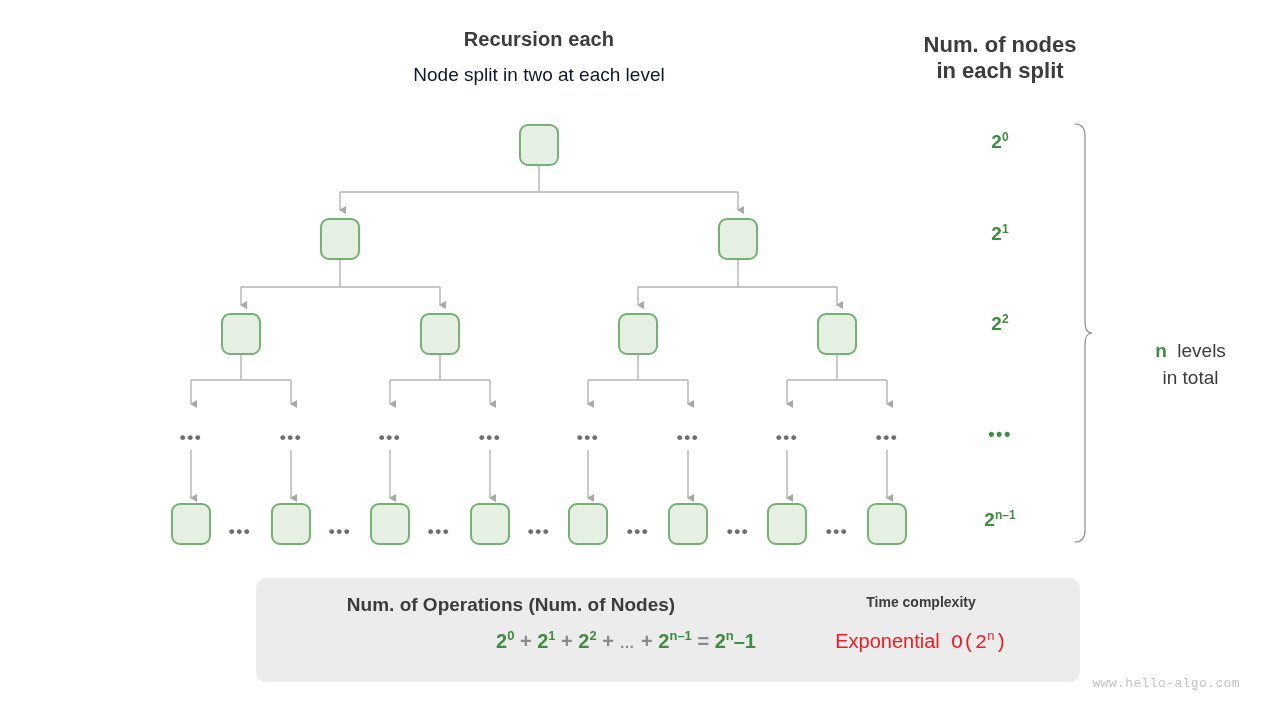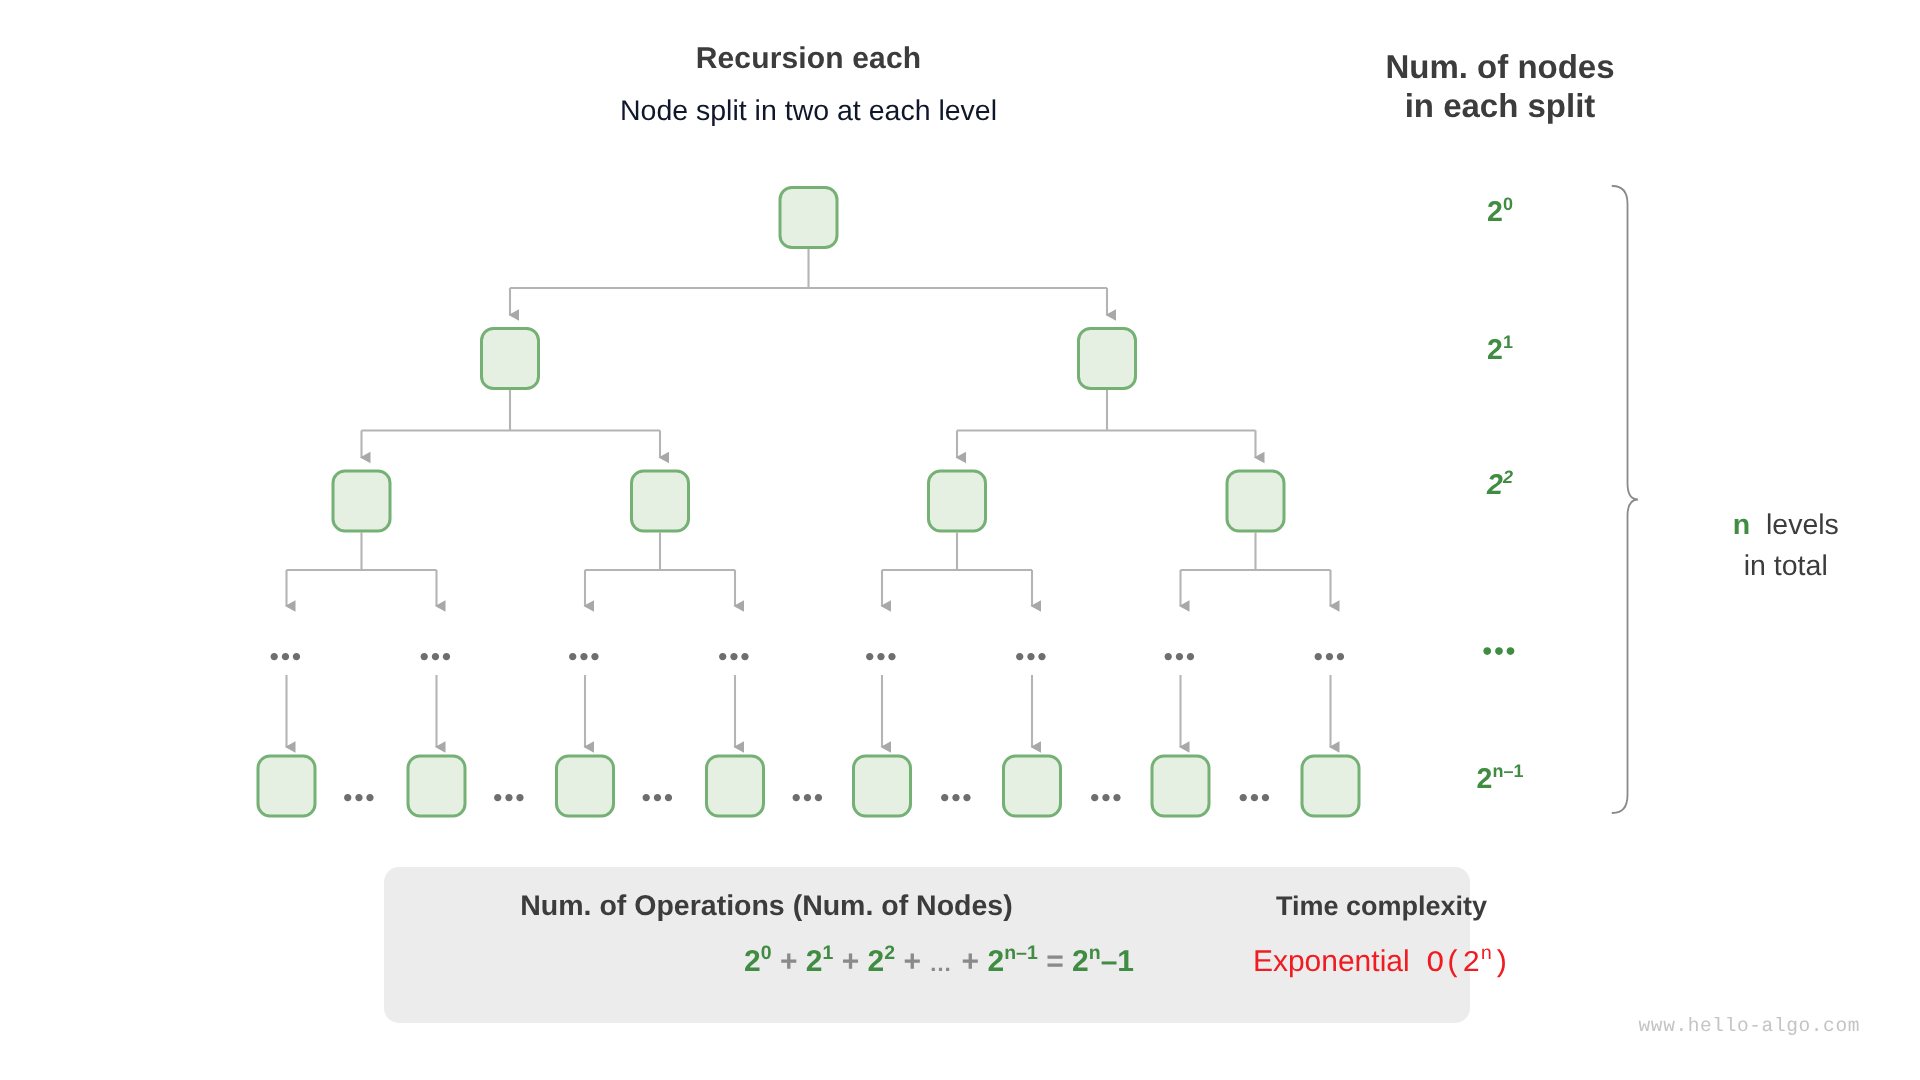--- a/index.html
+++ b/index.html
@@ -108,21 +108,21 @@
   }
   #levels-total .nvar {
     color: #418c43;
     font-weight: bold;
   }
 
   
   #summary {
     position: absolute;
     left: 256px; top: 578px;
-    width: 724px; height: 104px;
+    width: 824px; height: 104px;
     background: #ececec;
     border-radius: 10px;
   }
   #ops-head {
     position: absolute;
     left: 10px; top: 16px; width: 490px;
     text-align: center;
     font-size: 19px; font-weight: bold;
     color: #3c3c3c;
     white-space: nowrap;
@@ -136,21 +136,21 @@
     white-space: nowrap;
   }
   #ops-formula .op { color: #8a8a8a; font-weight: bold; }
   #ops-formula .el { color: #8a8a8a; font-size: 15px; letter-spacing: 1px; }
   #ops-formula sup { font-size: 13px; vertical-align: super; line-height: 0; }
 
   #tc-head {
     position: absolute;
     left: 545px; top: 16px; width: 240px;
     text-align: center;
-    font-size: 18px; font-weight: bold;
+    font-size: 14px; font-weight: bold;
     color: #3c3c3c;
     white-space: nowrap;
   }
   #tc-value {
     position: absolute;
     left: 545px; top: 52px; width: 240px;
     text-align: center;
     font-size: 20px; font-weight: normal;
     color: #f01c22;
     white-space: nowrap;
@@ -276,21 +276,21 @@
   <div class="dots" style="left:623px; top:523px;">•••</div>
   <div class="dots" style="left:723px; top:523px;">•••</div>
   <div class="dots" style="left:822px; top:523px;">•••</div>
 
   <div class="level-label" style="left:955px; top:131px;">
     <span>2</span><sup>0</sup>
   </div>
   <div class="level-label" style="left:955px; top:223px;">
     <span>2</span><sup>1</sup>
   </div>
-  <div class="level-label" style="left:955px; top:313px;font-style:italic;">
+  <div class="level-label" style="left:955px; top:313px;">
     <span>2</span><sup>2</sup>
   </div>
   <div id="dots-level" style="left:955px; top:424px;">•••</div>
   <div class="level-label" style="left:955px; top:509px;">
     <span>2</span><sup>n–1</sup>
   </div>
 
   <div id="levels-total">
     <span class="nvar">n</span>&nbsp;
     <span>levels</span><br>

